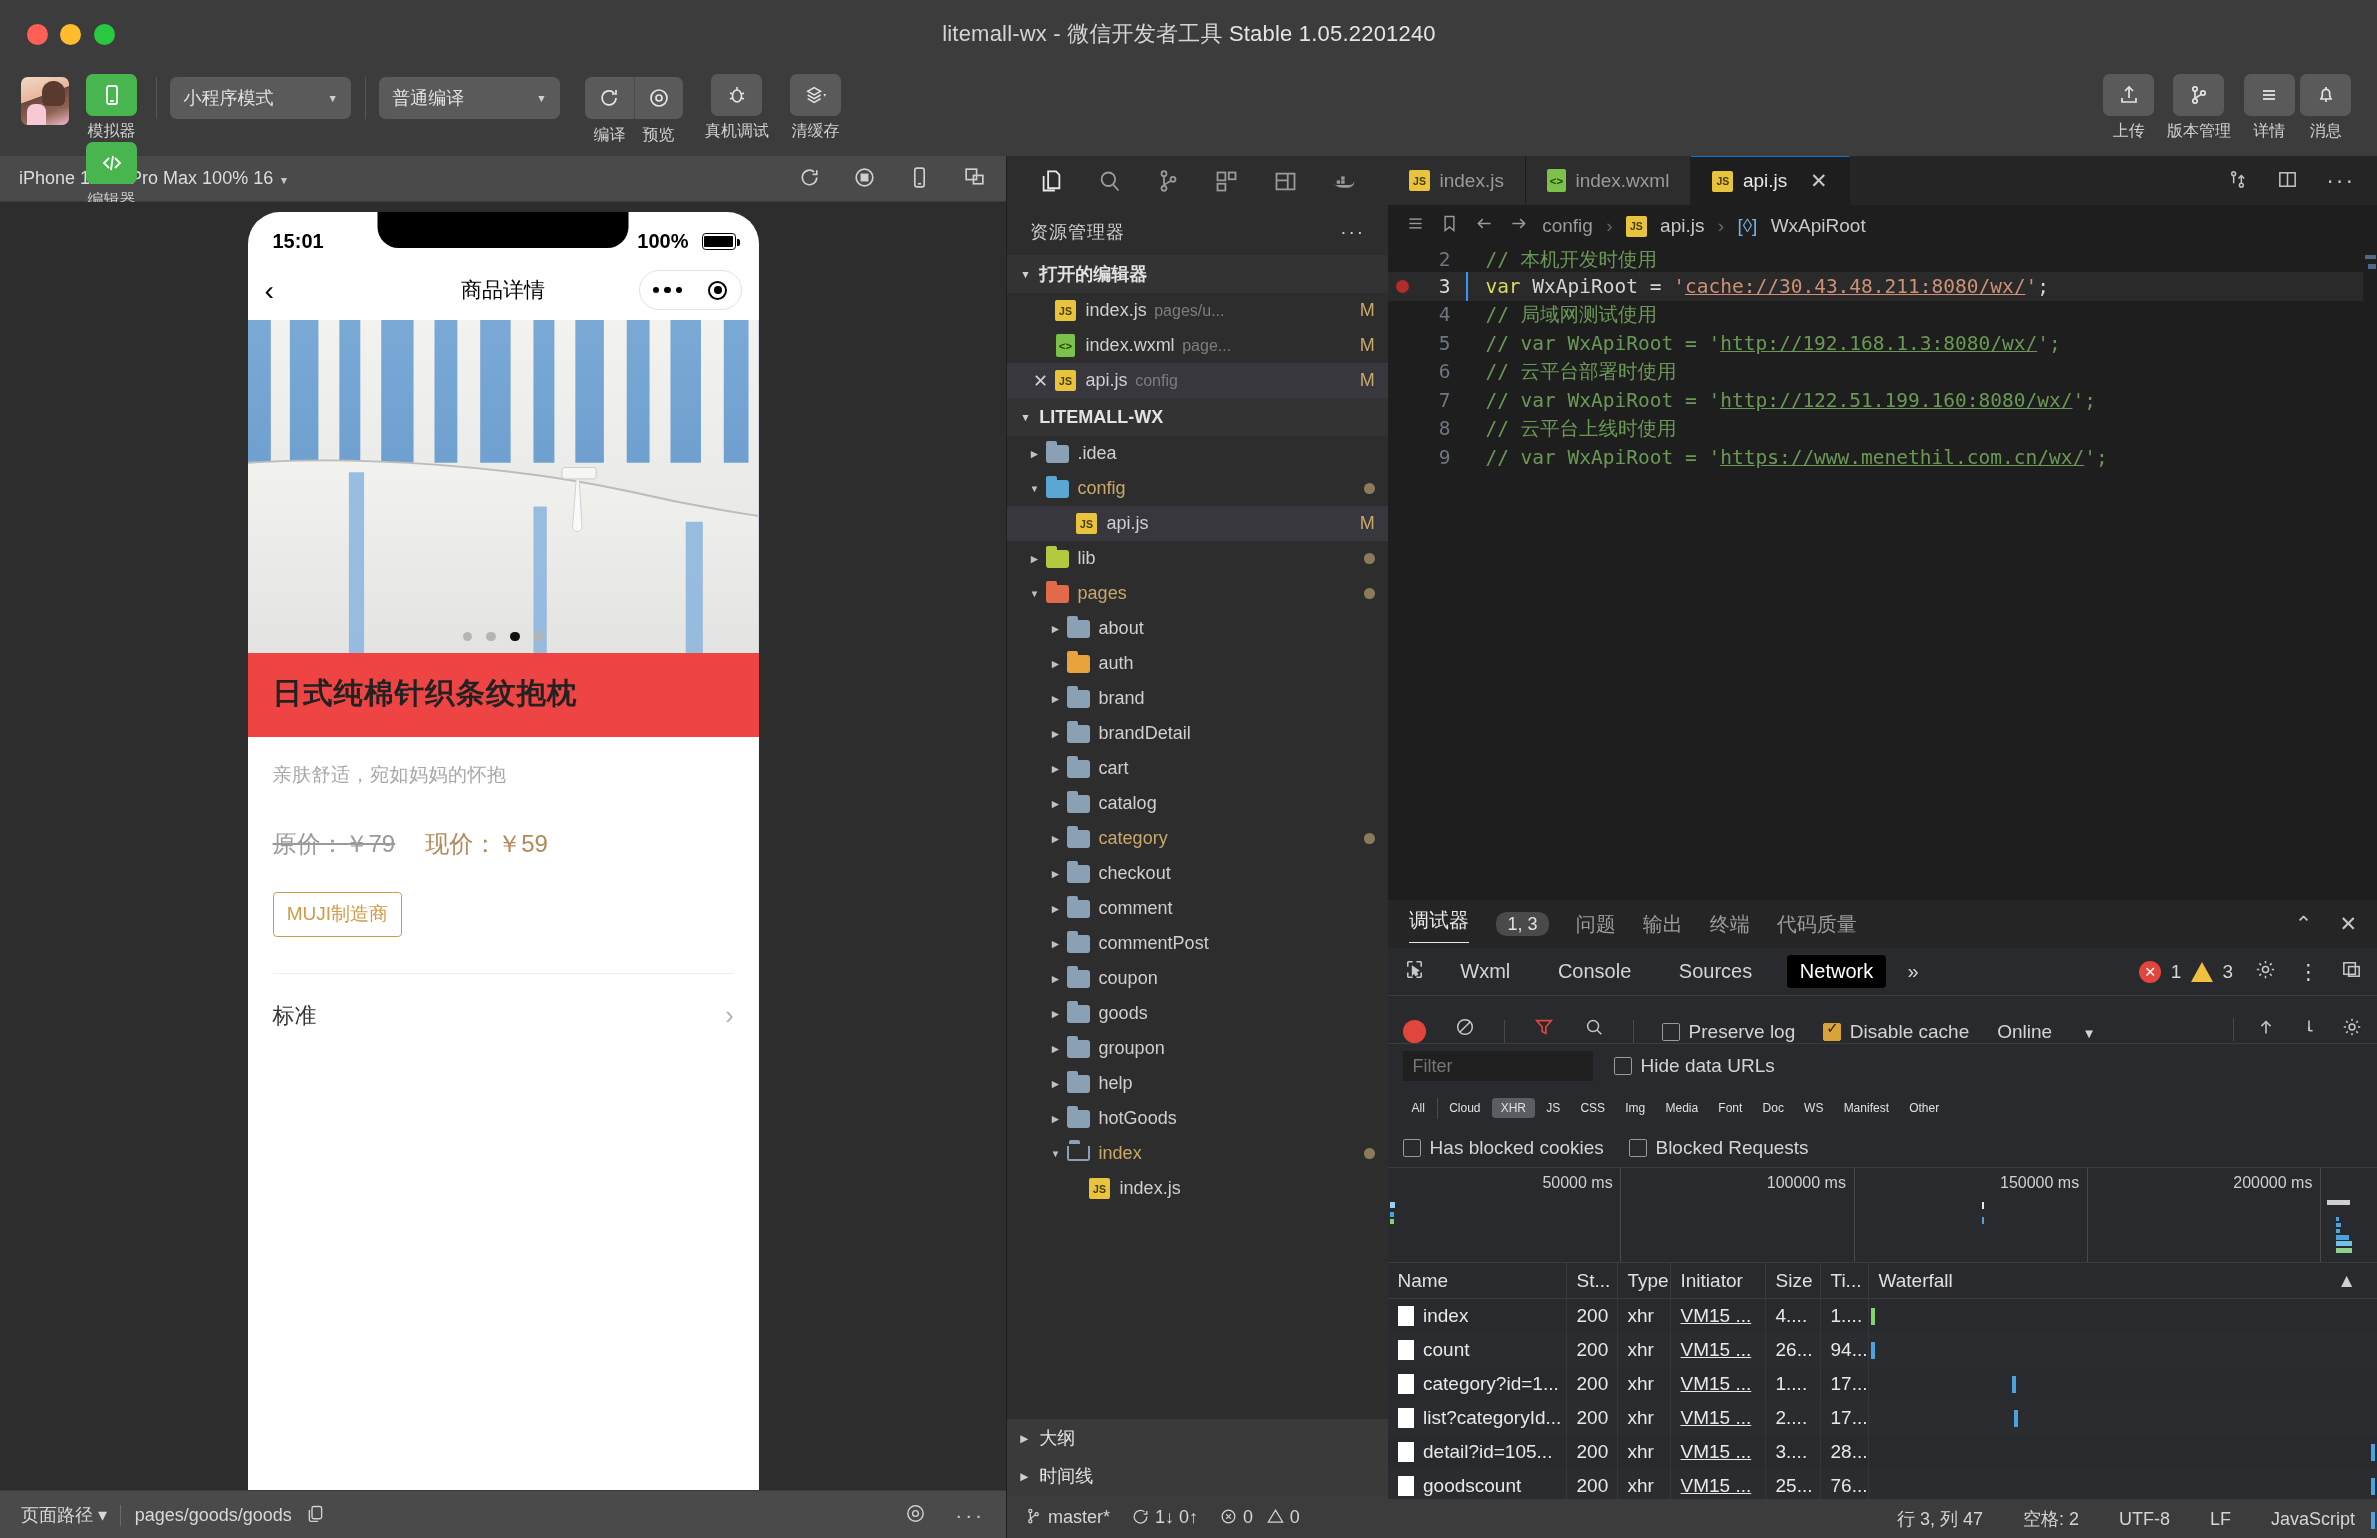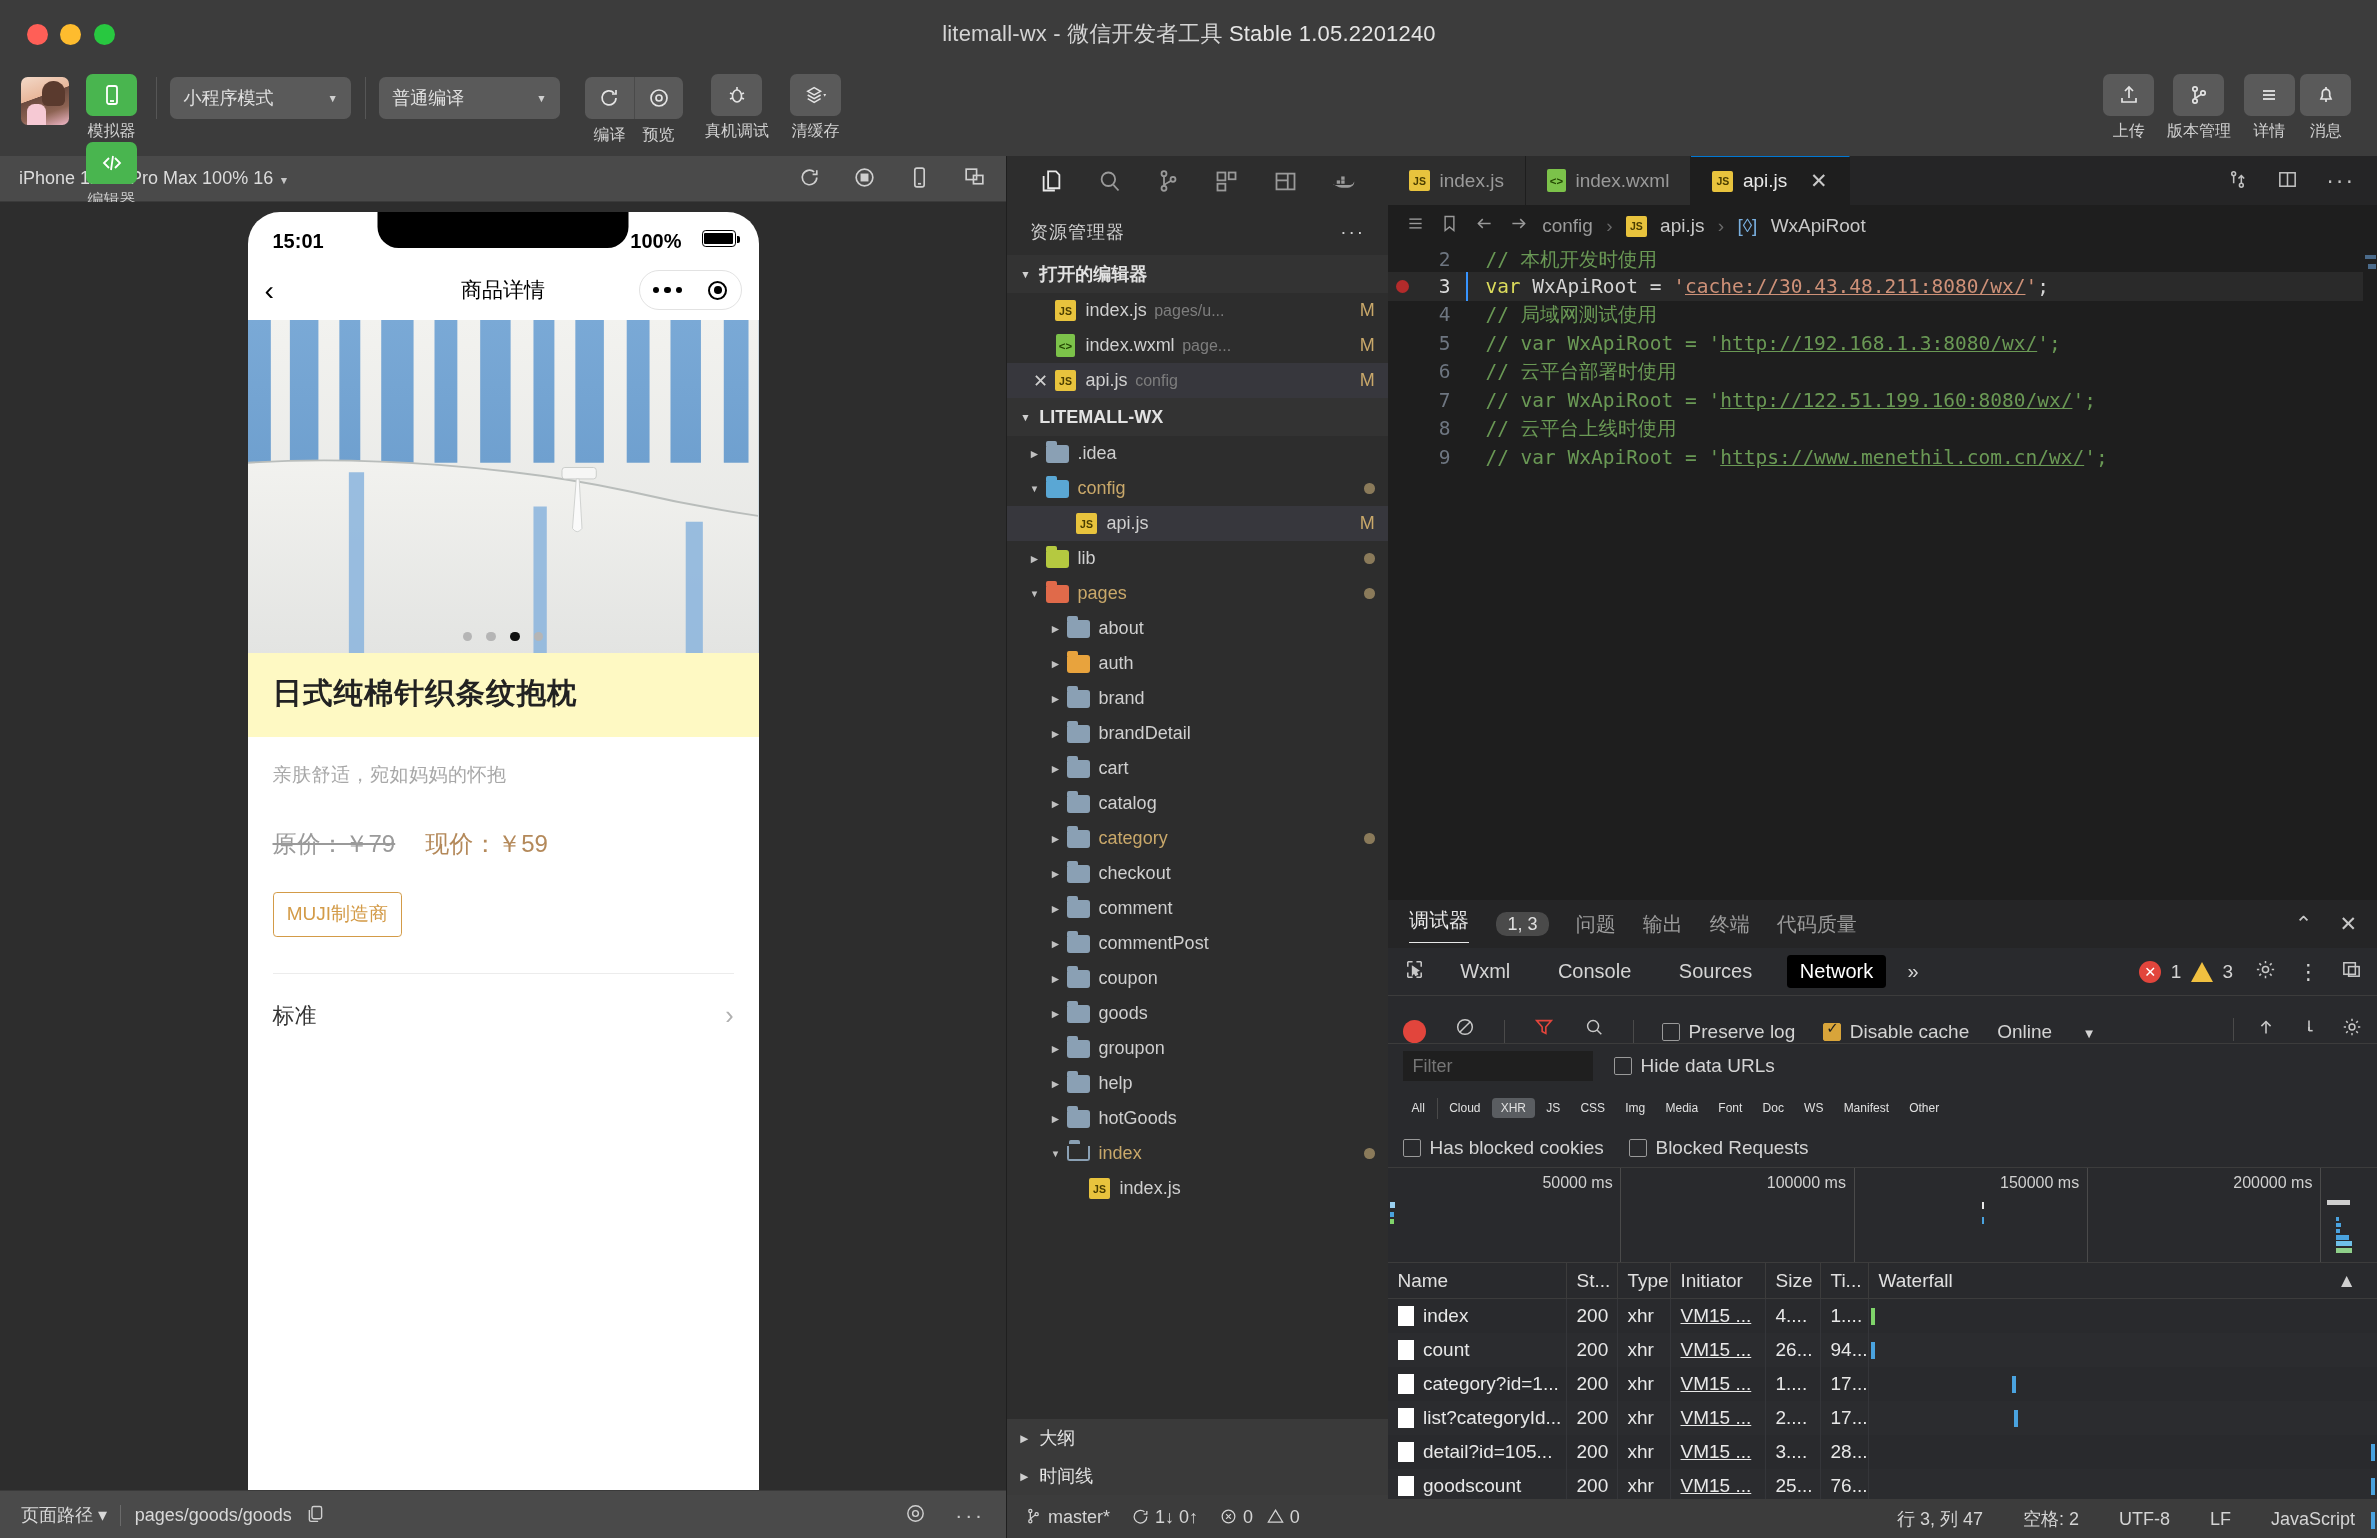--- a/index.html
+++ b/index.html
@@ -100,21 +100,21 @@
     position: relative; display: flex; flex-direction: column;
   }
   .notch {
     position: absolute; top: 0; left: 50%; transform: translateX(-50%);
     width: 251px; height: 36px; background: #000; border-radius: 0 0 21px 21px; z-index: 5;
   }
   .statusbar {
     height: 49px; display: flex; align-items: center; padding: 11.4px 23px 0 25px;
     font-size: 20px; color: #000; font-weight: 600;
   }
-  .statusbar .batt { margin-left: auto; display: flex; gap: 20px; }
+  .statusbar .batt { margin-left: auto; display: flex; align-items: center; gap: 13px; }
   .batt-shape { width: 34px; height: 17px; border: 1.9px solid #000; border-radius: 3.8px; position: relative; }
   .batt-shape::before { content:""; position:absolute; inset:1.9px; background:#000; border-radius:1px; }
   .batt-shape::after { content:""; position:absolute; right:-5.7px; top:4.8px; width:2.9px; height:6.7px; background:#000; border-radius:0 1.9px 1.9px 0; }
 
   .navbar {
     height: 59px; display: flex; align-items: center; position: relative; padding: 0 17px;
   }
   .navbar .back { font-size: 28.5px; color: #000; line-height: 1; }
   .navbar .ntitle {
     position: absolute; left: 0; right: 0; text-align: center; font-size: 21px; color: #000;
@@ -128,21 +128,21 @@
   .cap-circ { width: 19px; height: 19px; border: 2.4px solid #000; border-radius: 50%;
     display: flex; align-items: center; justify-content: center; }
   .cap-circ i { width: 7.6px; height: 7.6px; background: #000; border-radius: 50%; display: block; }
 
   .banner { height: 333px; position: relative; overflow: hidden; background: #cfd9df; }
   .fabric { position: absolute; inset: 0; }
   .dots-ind { position: absolute; bottom: 11.4px; right: 0; left:0; display: flex; justify-content: center; gap: 14.3px; }
   .dots-ind i { width: 9.5px; height: 9.5px; border-radius: 50%; background: #b5b5b5; display:block; }
   .dots-ind i.on { background: #111; }
 
-  .prod-title-band { background: #fef9c3; padding: 21px 25px 23px 25px; }
+  .prod-title-band { background: #ef4444; padding: 21px 25px 23px 25px; }
   .prod-title { font-size: 29.5px; font-weight: 700; color: #222; letter-spacing: 1px; }
   .prod-body { padding: 25px 25px 0 25px; background:#fff; }
   .prod-sub { font-size: 19px; color: #a8a8a8; letter-spacing: 0.5px; }
   .price-row { margin-top: 40px; display: flex; align-items: baseline; gap: 30px; }
   .price-old { font-size: 24px; color: #9a9a9a; text-decoration: line-through; }
   .price-new { font-size: 24px; color: #b4895a; }
   .badge-mfr {
     margin-top: 32px; display: inline-block; border: 1px solid #d39b48; color: #d39b48;
     font-size: 19px; padding: 8.6px 13.3px; border-radius: 3.8px;
   }

